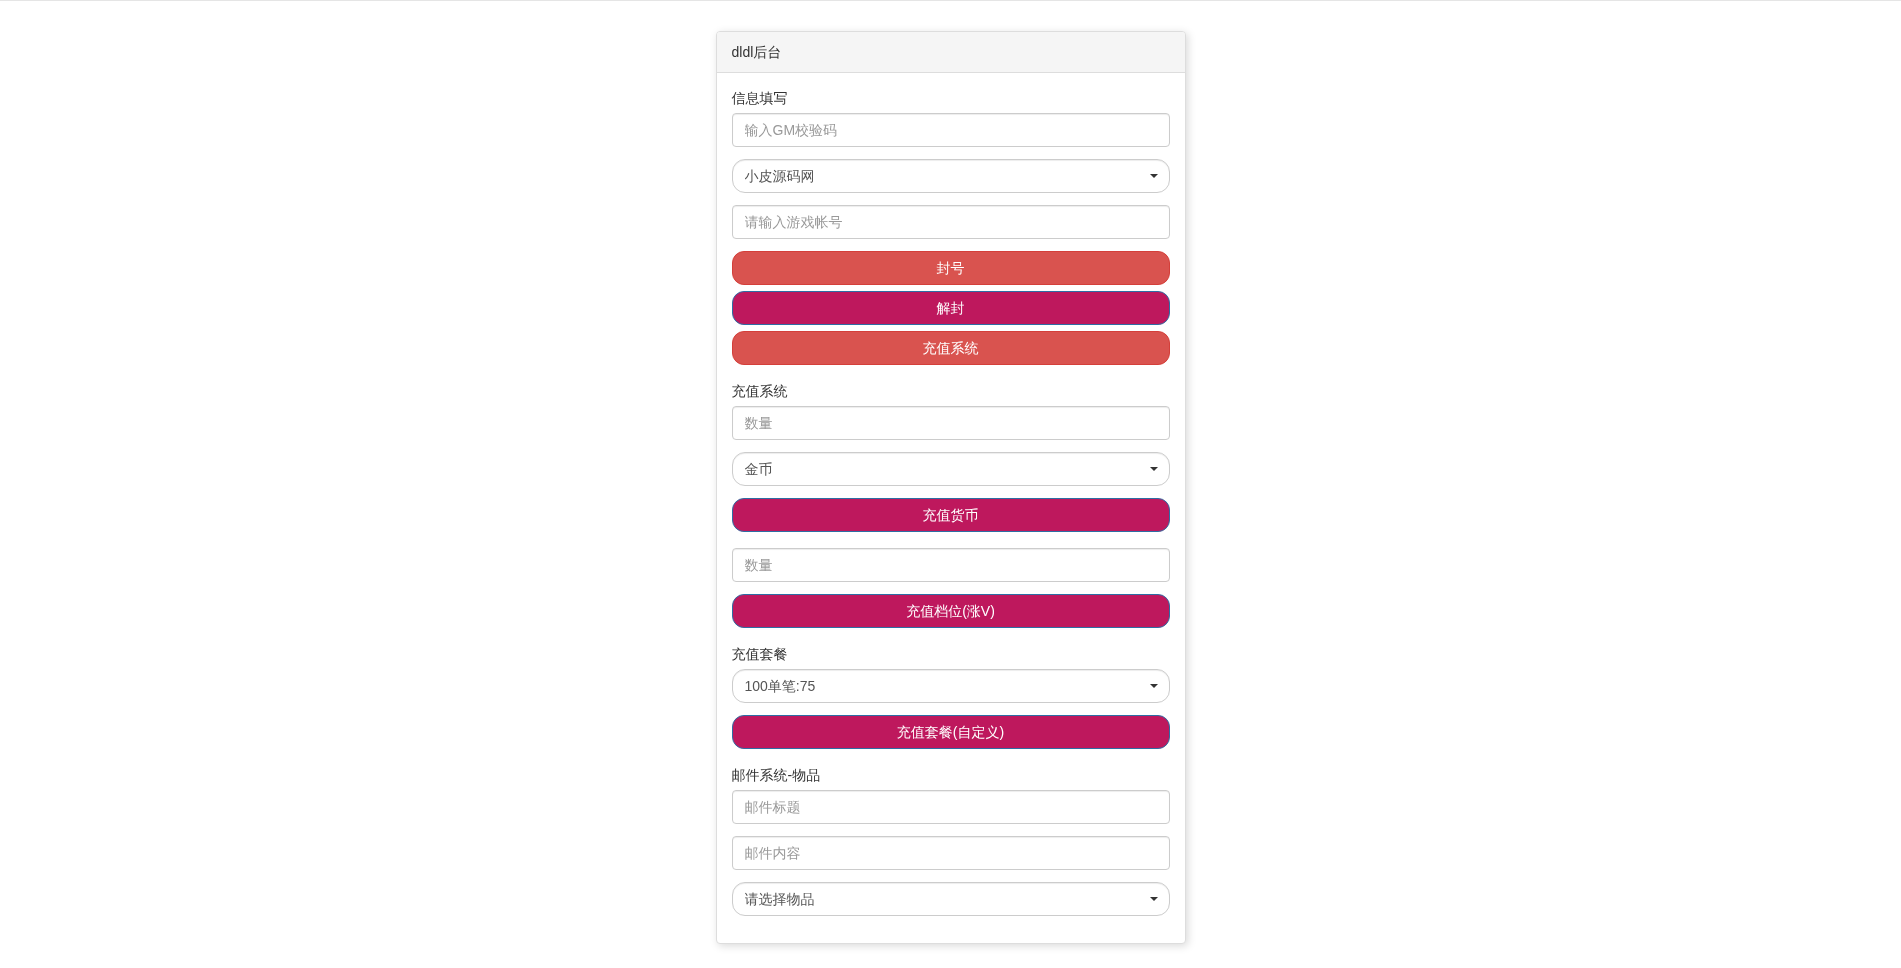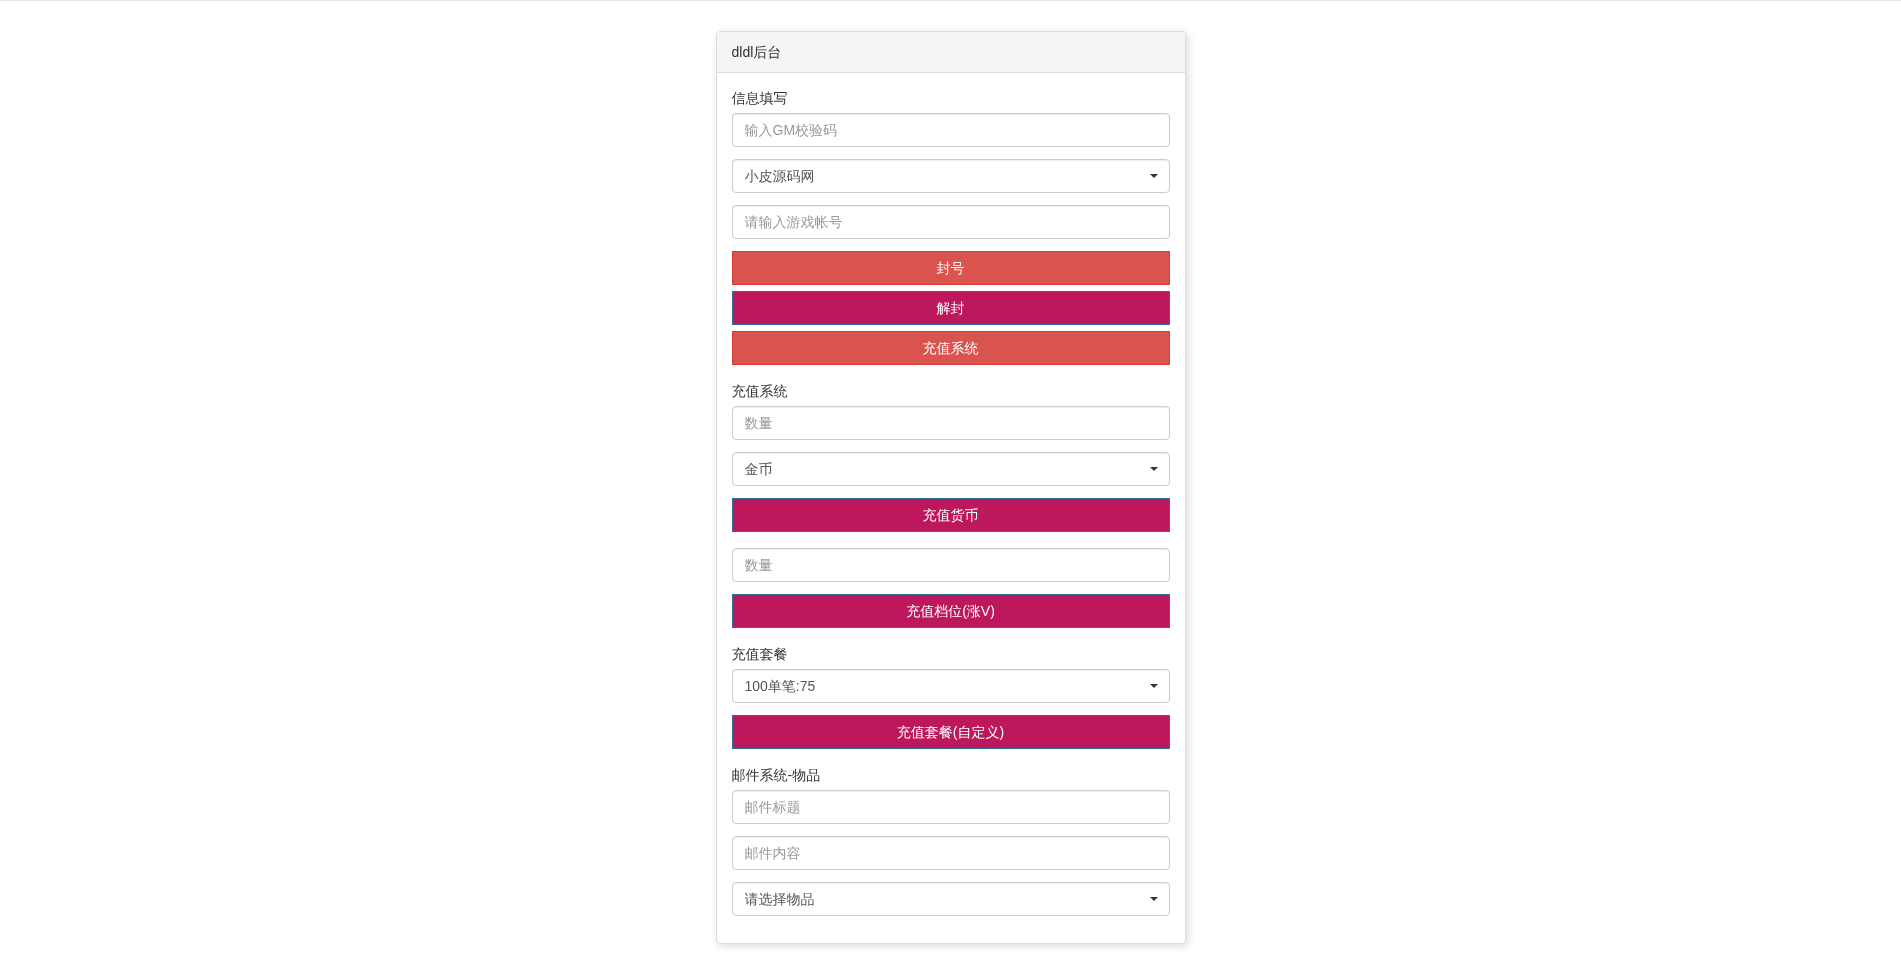--- a/index.html
+++ b/index.html
@@ -75,21 +75,21 @@
     .select-control {
       display: block;
       width: 100%;
       height: 34px;
       padding: 6px 12px;
       font-size: 14px;
       line-height: 1.428571429;
       color: #555;
       background-color: #fff;
       border: 1px solid #ccc;
-      border-radius: 4px;
+      border-radius: 13px;
       box-shadow: inset 0 1px 1px rgba(0,0,0,0.075);
       appearance: none;
       -webkit-appearance: none;
       cursor: pointer;
     }
     .select-caret {
       position: absolute;
       right: 12px;
       top: 50%;
       transform: translateY(-50%);
@@ -106,21 +106,21 @@
       padding: 6px 12px;
       margin-bottom: 6px;
       font-size: 14px;
       font-weight: normal;
       line-height: 1.428571429;
       text-align: center;
       white-space: nowrap;
       vertical-align: middle;
       cursor: pointer;
       border: 1px solid transparent;
-      border-radius: 0;
+      border-radius: 12px;
       color: #fff;
     }
     .btn-danger {
       background-color: #d9534f;
       border-color: #d43f3a;
     }
     .btn-primary {
       background-color: #be185d;
       border-color: #2e6da4;
     }

